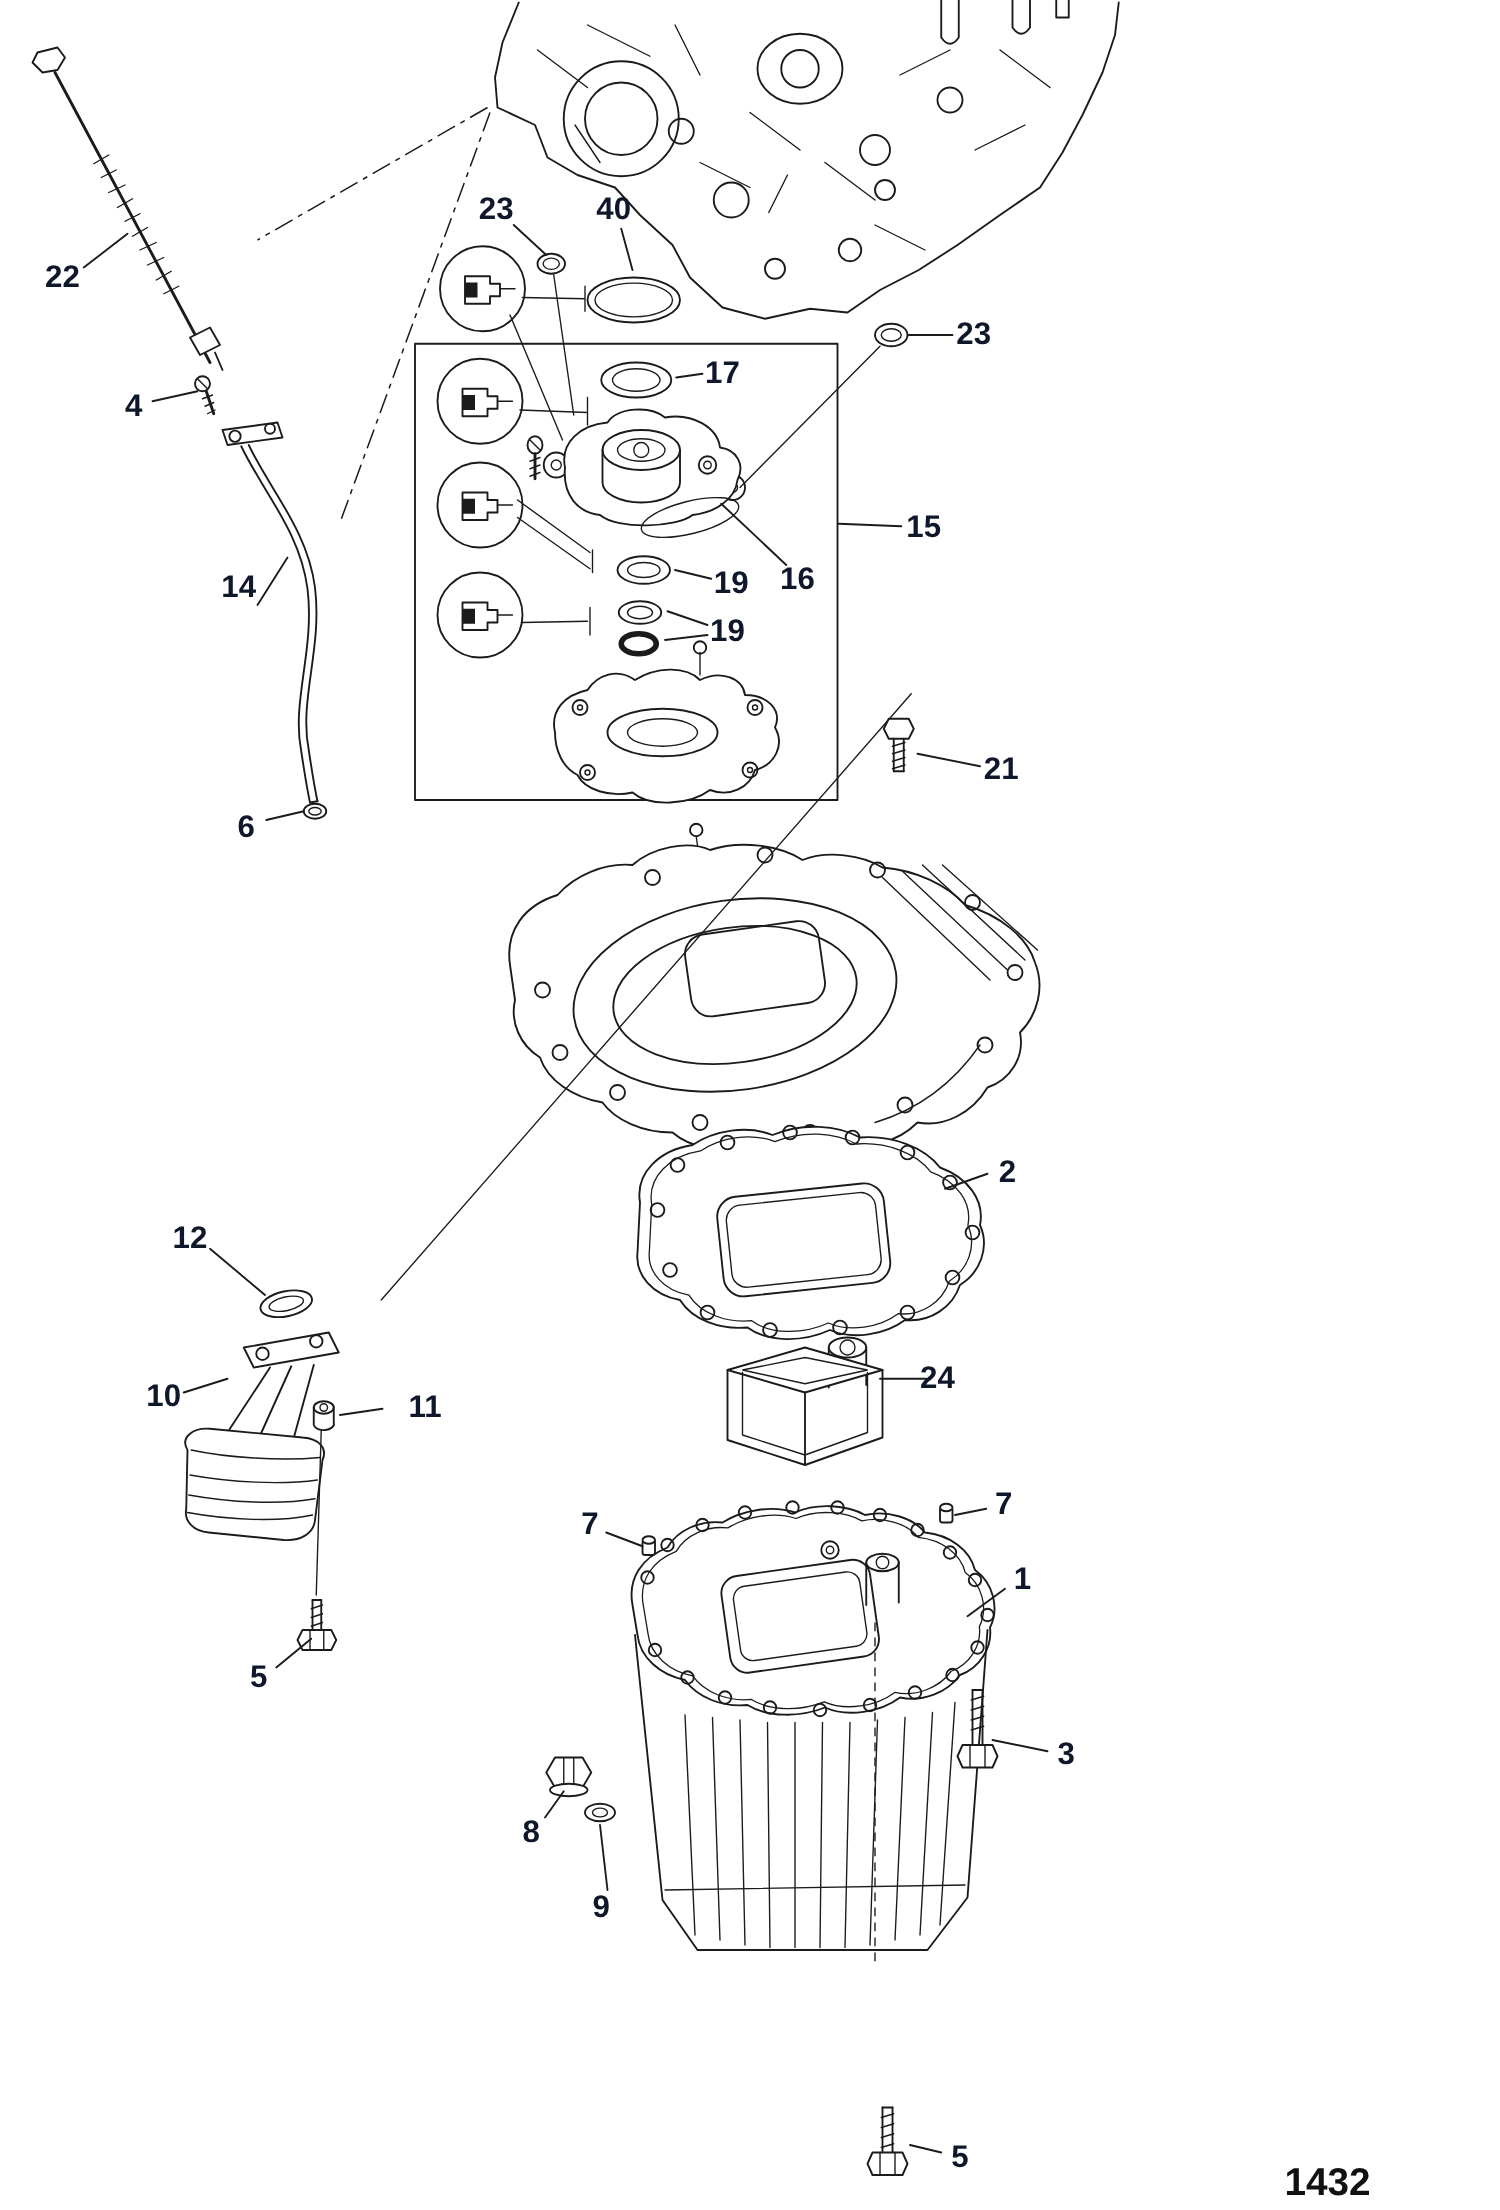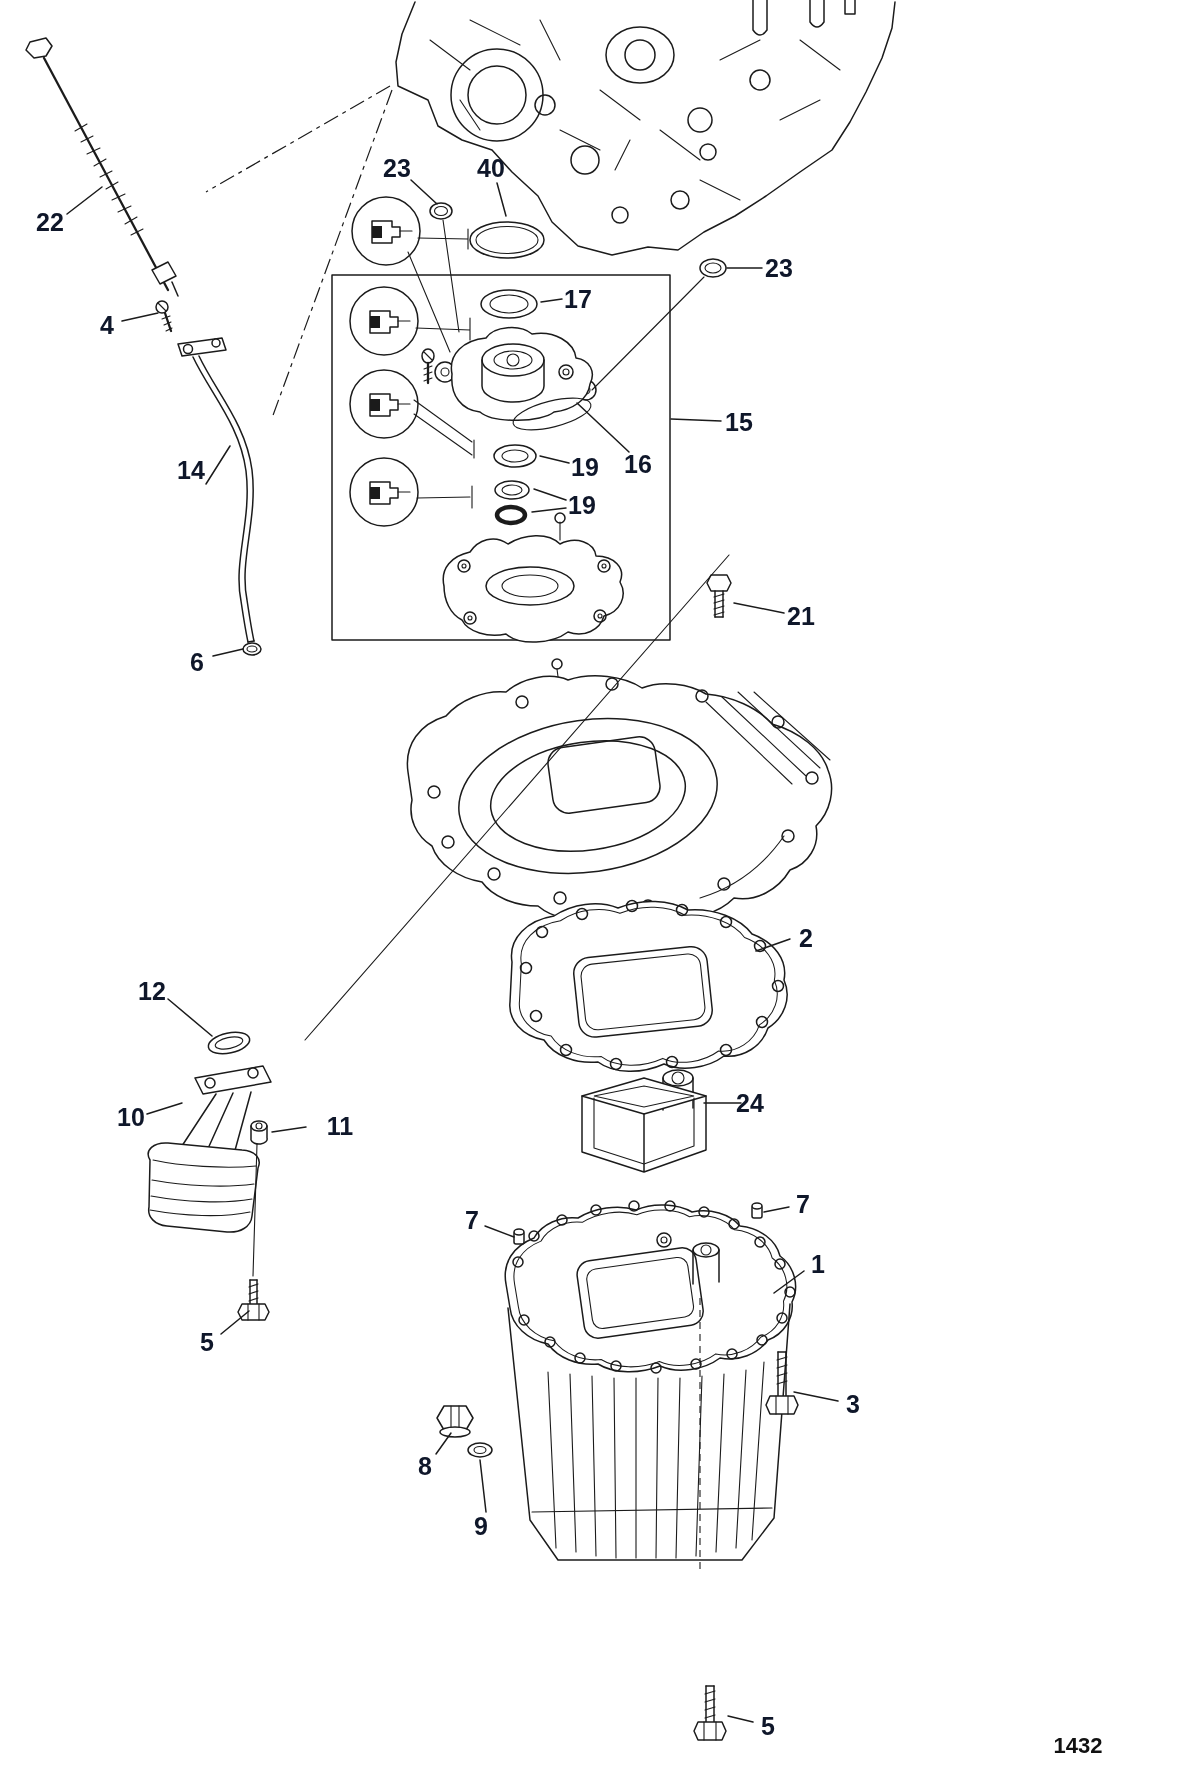--- a/index.html
+++ b/index.html
@@ -7,21 +7,21 @@
           font-family:"Liberation Sans",sans-serif;}
   svg{position:absolute;left:0;top:0;}
   .ln{fill:none;stroke:#1b1b1b;stroke-width:1.5;stroke-linecap:round;stroke-linejoin:round;}
   .thin{fill:none;stroke:#1b1b1b;stroke-width:1.1;stroke-linecap:round;}
   .thk{fill:none;stroke:#1b1b1b;stroke-width:2.3;stroke-linecap:round;}
   .wht{fill:#fff;stroke:#1b1b1b;stroke-width:1.5;stroke-linejoin:round;}
   .blk{fill:#1b1b1b;stroke:none;}
   .dashdot{fill:none;stroke:#1b1b1b;stroke-width:1.2;stroke-dasharray:16 5 4 5;}
   .dash{fill:none;stroke:#1b1b1b;stroke-width:1.1;stroke-dasharray:7 5;}
   .callout{position:absolute;transform:translate(-50%,-50%);font-weight:bold;font-size:25px;color:#0f172a;white-space:nowrap;}
-  .drawnum{position:absolute;transform:translate(-50%,-50%);font-weight:bold;font-size:22px;color:#111;margin-left:16px;}
+  .drawnum{position:absolute;transform:translate(-50%,-50%);font-weight:bold;font-size:31px;color:#111;}
 </style>
 </head>
 <body>
 
 <div id="canvas">
 
 <svg width="1200" height="1768" viewBox="0 0 1200 1768">
 
   <g>
     <path class="dashdot" d="M390,86 L206,192"></path>

